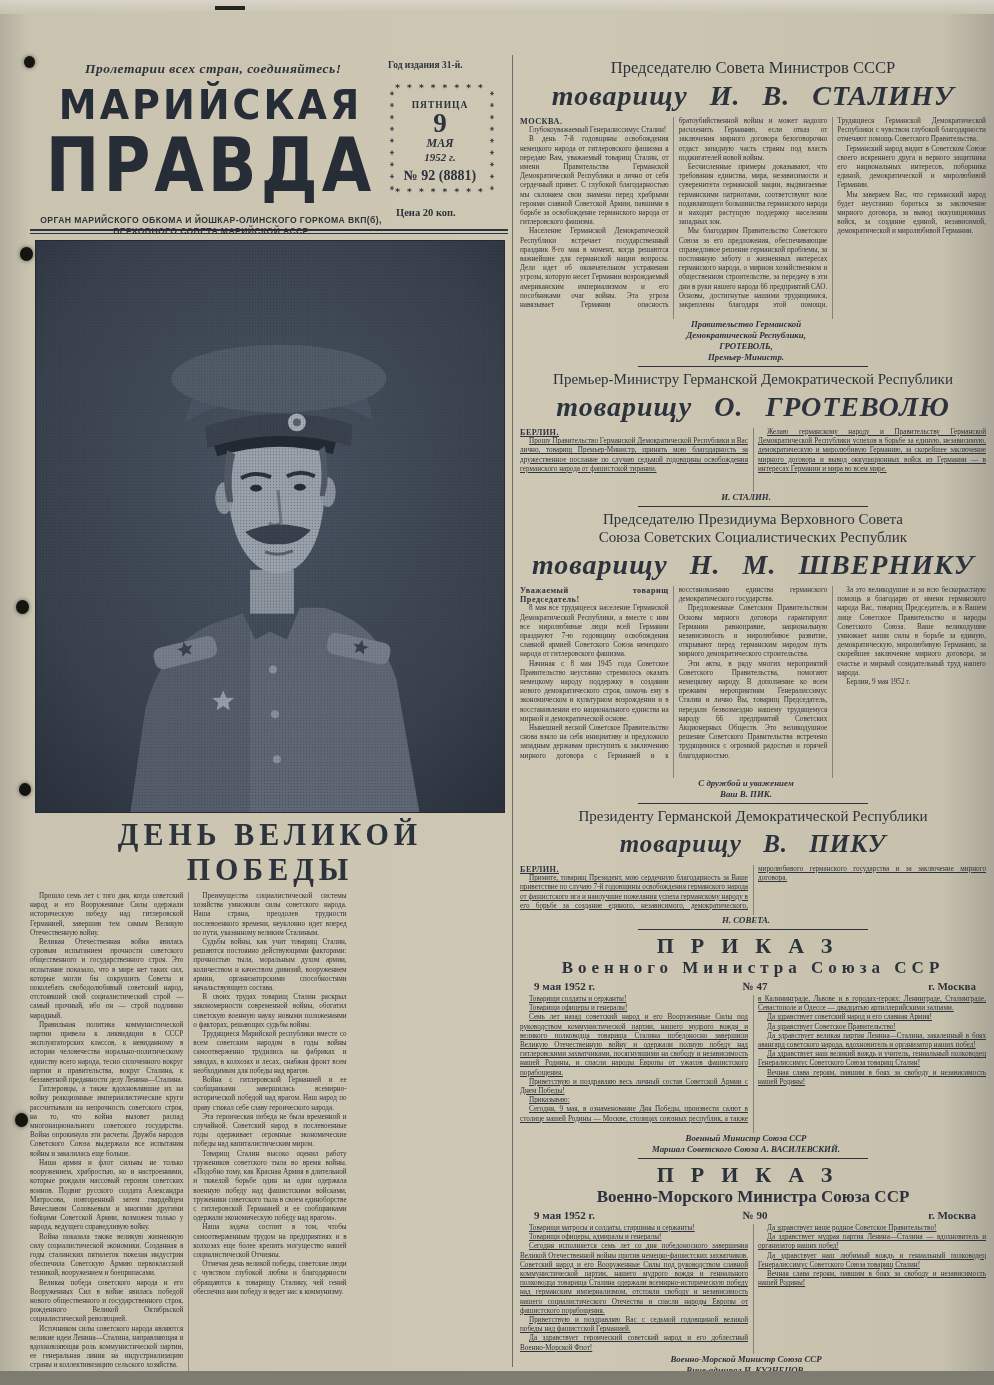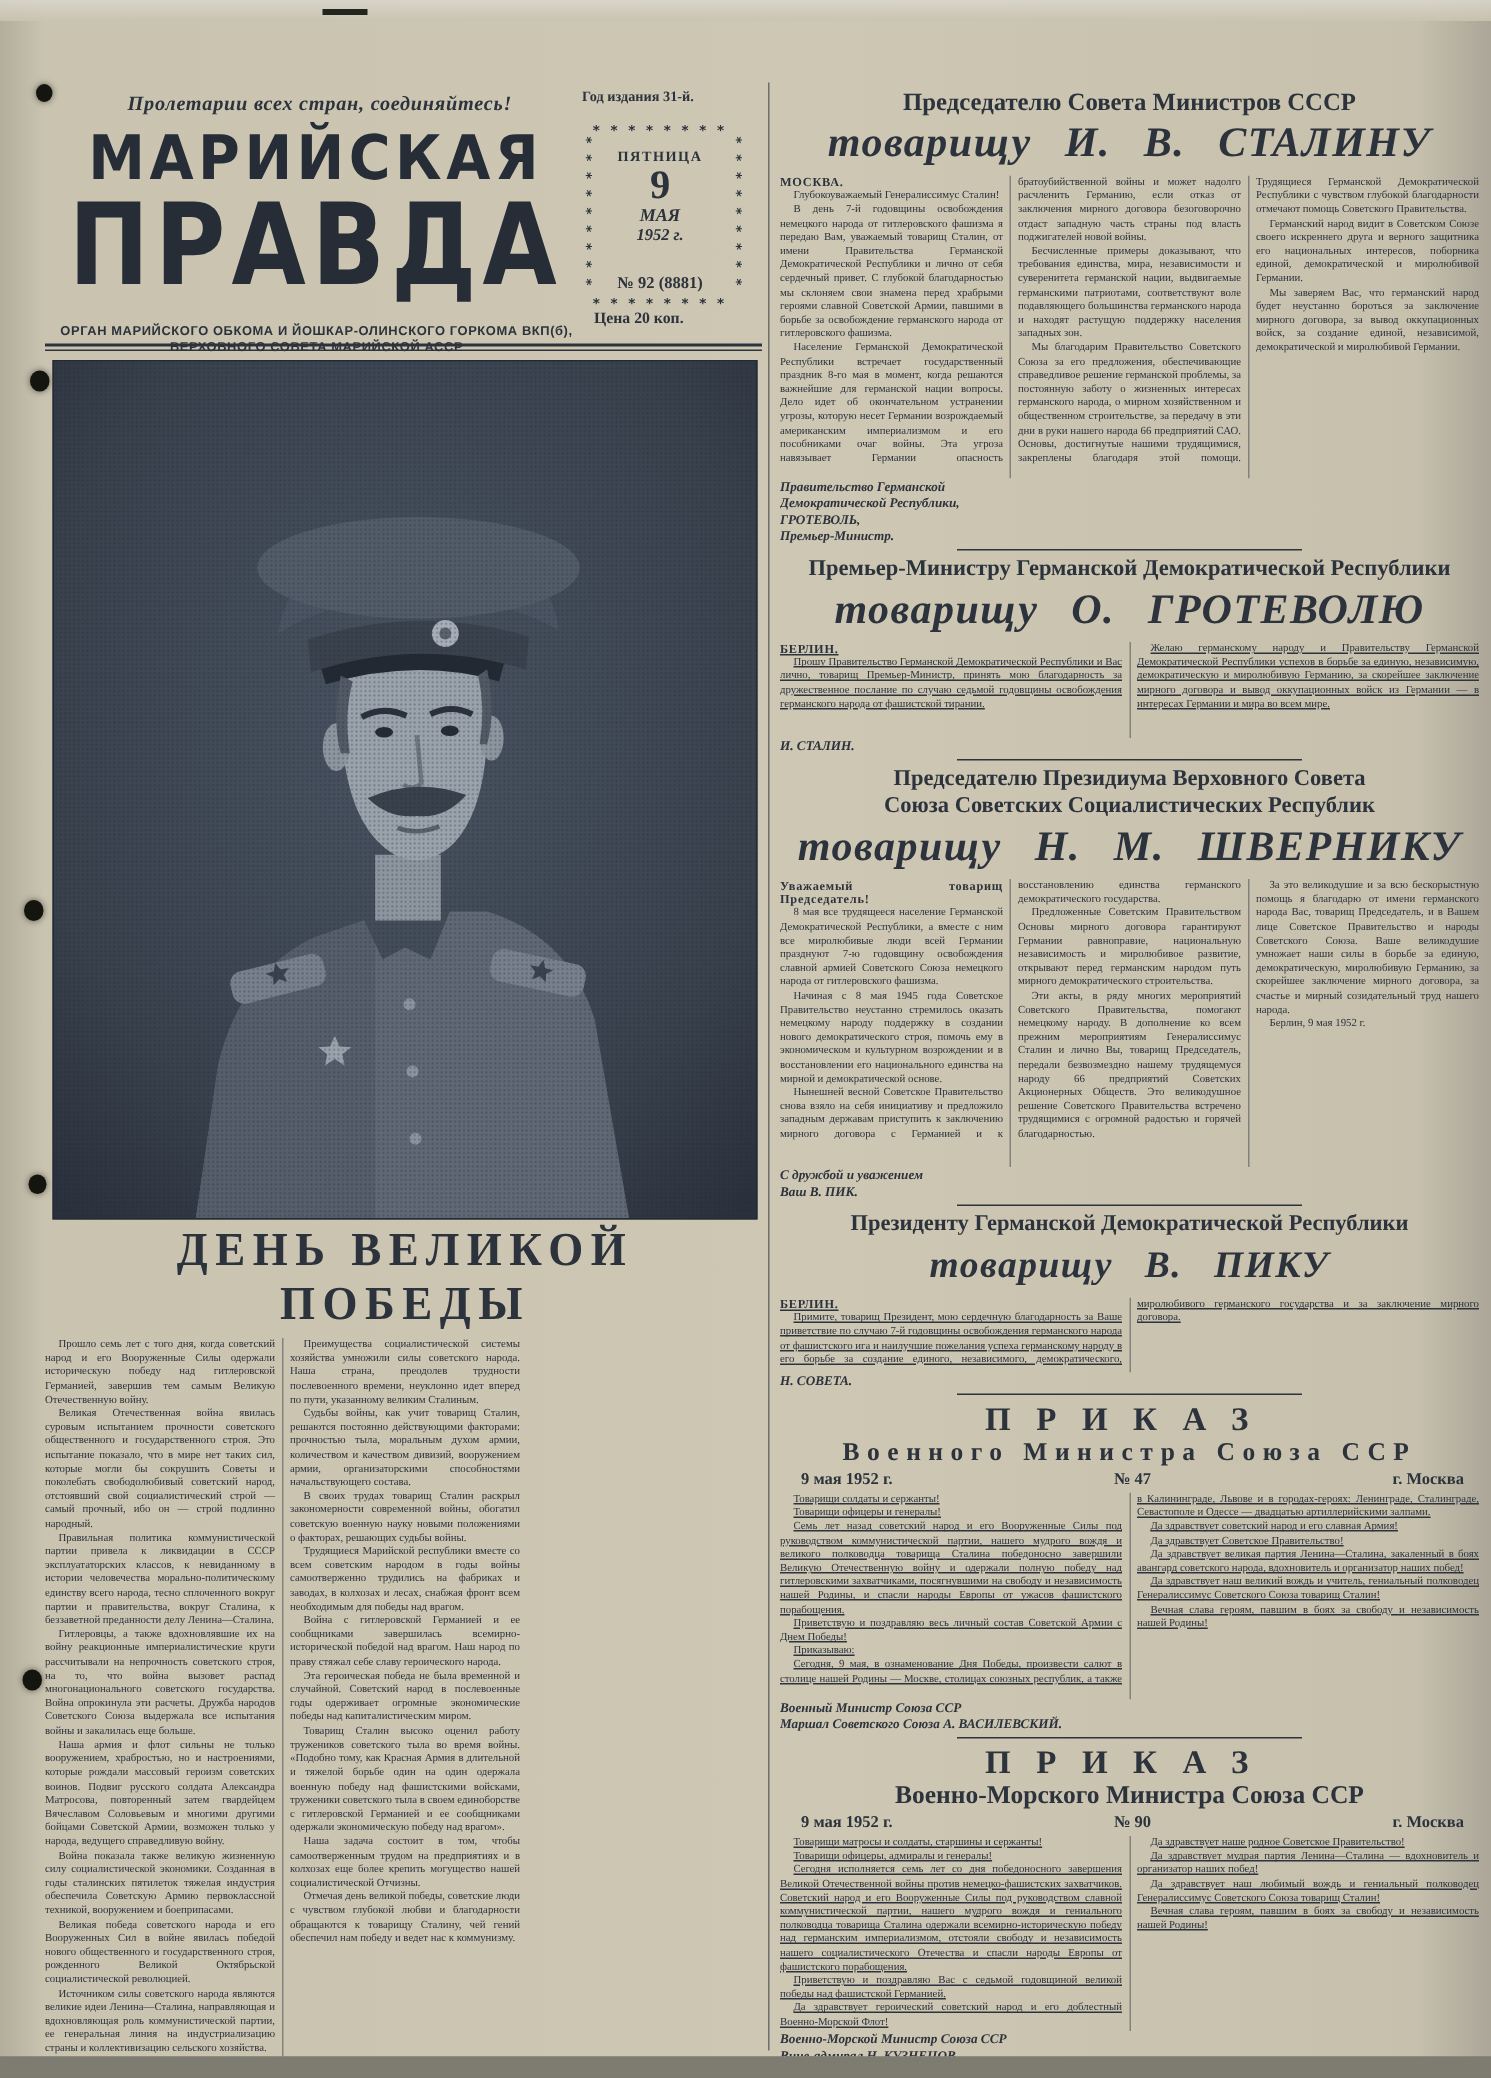--- a/index.html
+++ b/index.html
@@ -27,51 +27,51 @@
     font-family:"Liberation Sans", sans-serif; font-weight:bold; font-size:8.6px; line-height:11px; letter-spacing:.4px; }
   .datebox { position:absolute; left:358px; top:29px; width:104px; height:116px; text-align:center; font-weight:bold; }
   .datebox .stars-h { font-family:"DejaVu Sans", sans-serif; font-size:9px; letter-spacing:2px; line-height:8px; color:#2d333c; }
   .datebox .stars-v { position:absolute; top:6px; bottom:6px; width:8px; font-family:"DejaVu Sans", sans-serif;
     font-size:9px; color:#2d333c; writing-mode:vertical-rl; letter-spacing:2px; line-height:8px; }
   .stars-v.left { left:-2px; } .stars-v.right { right:-2px; }
   .d-weekday { font-size:9.5px; letter-spacing:1px; margin-top:8px; }
   .d-day { font-size:27px; line-height:26px; }
   .d-month { font-style:italic; font-size:12px; }
   .d-year { font-style:italic; font-size:11px; }
-  .d-issue { font-size:11px; margin-top:20px; }
+  .d-issue { font-size:14px; margin-top:5px; }
   .price { position:absolute; left:366px; top:152px; font-size:10.5px; font-weight:bold; }
   .mast-rule { position:absolute; left:30px; top:229px; width:478px; height:5px;
     border-top:2px solid #2d333c; border-bottom:1px solid #2d333c; }
 
   
   .photo { position:absolute; left:35px; top:240px; width:470px; height:573px;
     border:1px solid #232a33; background:#39414d; }
   .photo svg { display:block; width:100%; height:100%; }
 
   
   .cols { column-gap:10px; column-fill:auto; overflow:hidden;
     font-size:7.2px; line-height:9.2px; text-align:justify;
     column-rule:1px solid rgba(45,51,60,.45); }
   .cols p { text-indent:9px; margin:0; }
   [data-first-bold="true"] p:first-child { font-weight:bold; font-size:8.2px; text-indent:0; letter-spacing:.5px; }
-  .sig { text-align:left; font-weight:bold; font-style:italic; padding-right:14px; }
+  .sig { text-align:center; font-weight:bold; font-style:italic; padding-right:14px; }
   .sig p { font-size:8.8px; line-height:11px; text-indent:0; }
   .hr-short { width:230px; margin:3px auto; border-top:1px solid #2d333c; }
 
   
   .victory { position:absolute; left:30px; top:818px; width:480px; }
   .victory-headline { text-align:center; font-weight:bold; font-size:30px; letter-spacing:5px;
     line-height:34px; transform:scaleY(1.05); }
   .victory .cols { margin-top:6px; height:494px; column-count:3; }
 
   
   .vdiv { position:absolute; left:512px; top:55px; height:1312px; width:1px; background:rgba(45,51,60,.6); }
   .right-col { position:absolute; left:520px; top:58px; width:466px; }
   .sec { overflow:hidden; }
-  .kicker { text-align:center; font-weight:bold; font-size:16.5px; line-height:19px; }
+  .kicker { text-align:center; font-weight:normal; font-size:16.5px; line-height:19px; }
   .kicker.small { font-size:15px; line-height:18px; }
   .addressee { text-align:center; font-weight:bold; font-style:italic; font-size:28px; line-height:32px;
     word-spacing:14px; letter-spacing:1px; margin:3px 0 5px; }
   .addressee.mid { font-size:25px; }
   .prikaz-title { text-align:center; font-weight:bold; font-size:22px; letter-spacing:17px; line-height:25px; }
   .prikaz-sub { text-align:center; font-weight:bold; font-size:17px; line-height:20px; }
   .prikaz-sub.spread { letter-spacing:5px; }
   .prikaz-meta { display:flex; font-weight:bold; font-size:11px; padding:2px 10px 3px 14px; }
   .prikaz-meta .m-date { flex:1.1; text-align:left; }
   .prikaz-meta .m-num  { flex:1;  text-align:center; }

